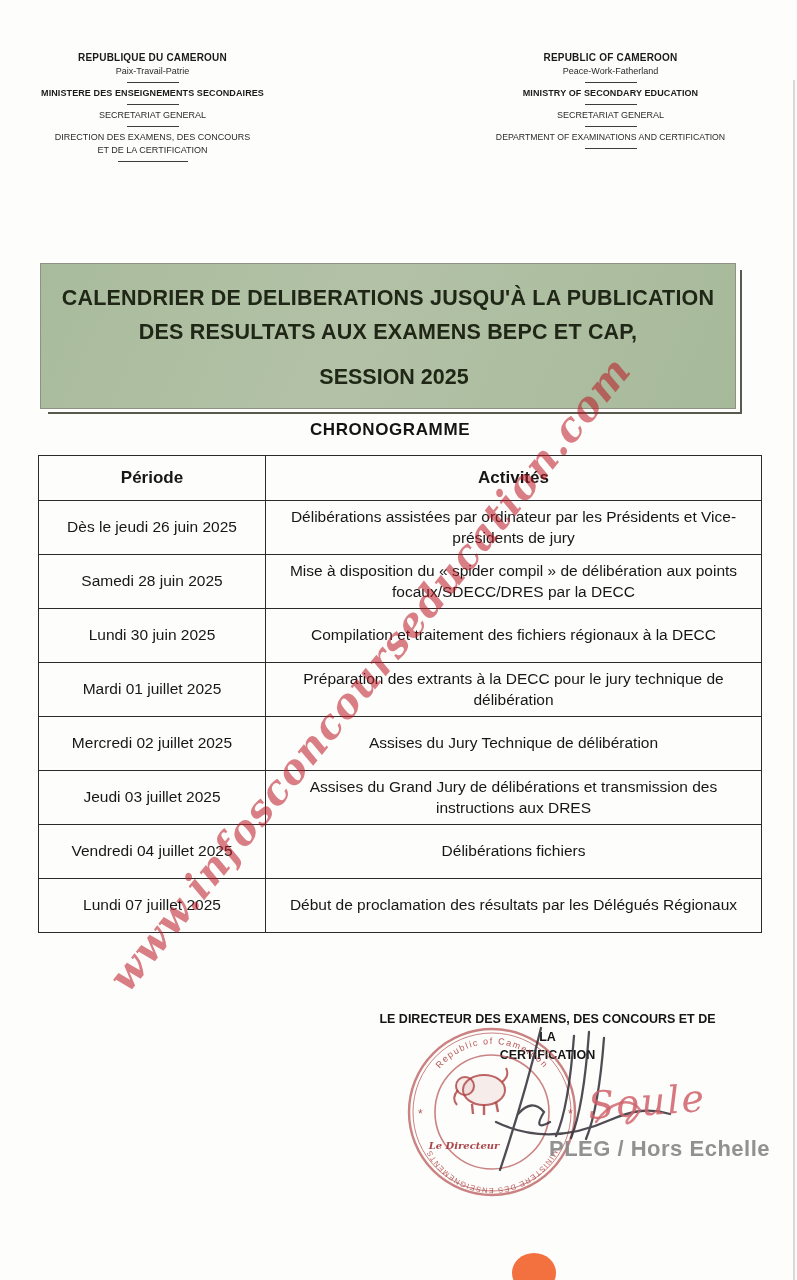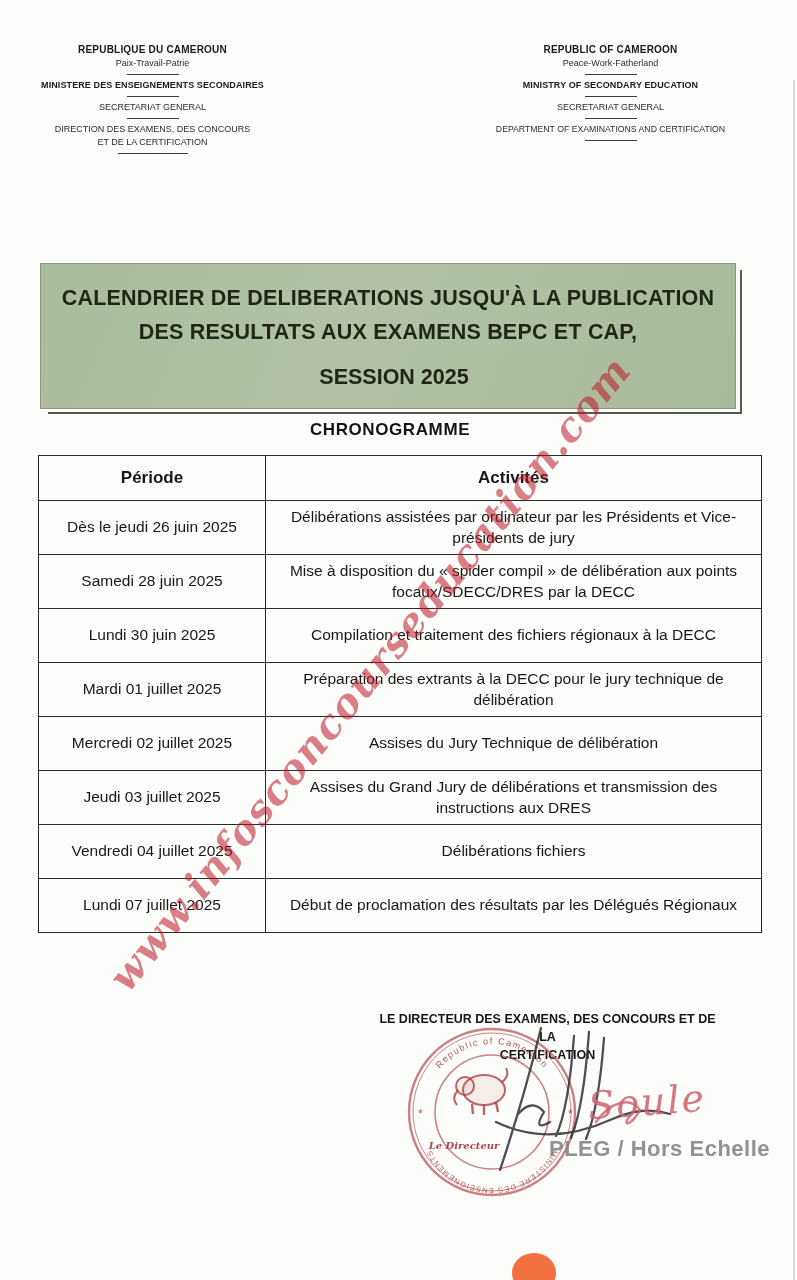--- a/index.html
+++ b/index.html
@@ -6,21 +6,21 @@
   body{
     width:797px;height:1280px;position:relative;overflow:hidden;
     background:#fdfdfb;
     font-family:"Liberation Sans",sans-serif;
     color:#1a1a1a;
   }
   .page{position:absolute;inset:0;}
   .scan-edge{position:absolute;right:2px;top:80px;bottom:0;width:2px;background:#d9d9d6;}
 
   
-  .hdr{position:absolute;top:44px;text-align:center;line-height:1.25;}
+  .hdr{position:absolute;top:52px;text-align:center;line-height:1.25;}
   .hdr-left{left:30px;width:245px;}
   .hdr-right{left:468px;width:285px;}
   .hdr .l-bold{font-weight:bold;font-size:10px;letter-spacing:.2px;}
   .hdr .l-norm{font-size:9px;color:#2b2b2b;margin-top:1px;}
   .hdr .l-small{font-size:9px;font-weight:bold;letter-spacing:.1px;}
   .sep{height:0;border-top:1.4px solid #3c3c3c;width:52px;margin:5px auto 5px auto;}
   .sep.w{width:70px;}
 
   
   .banner{

